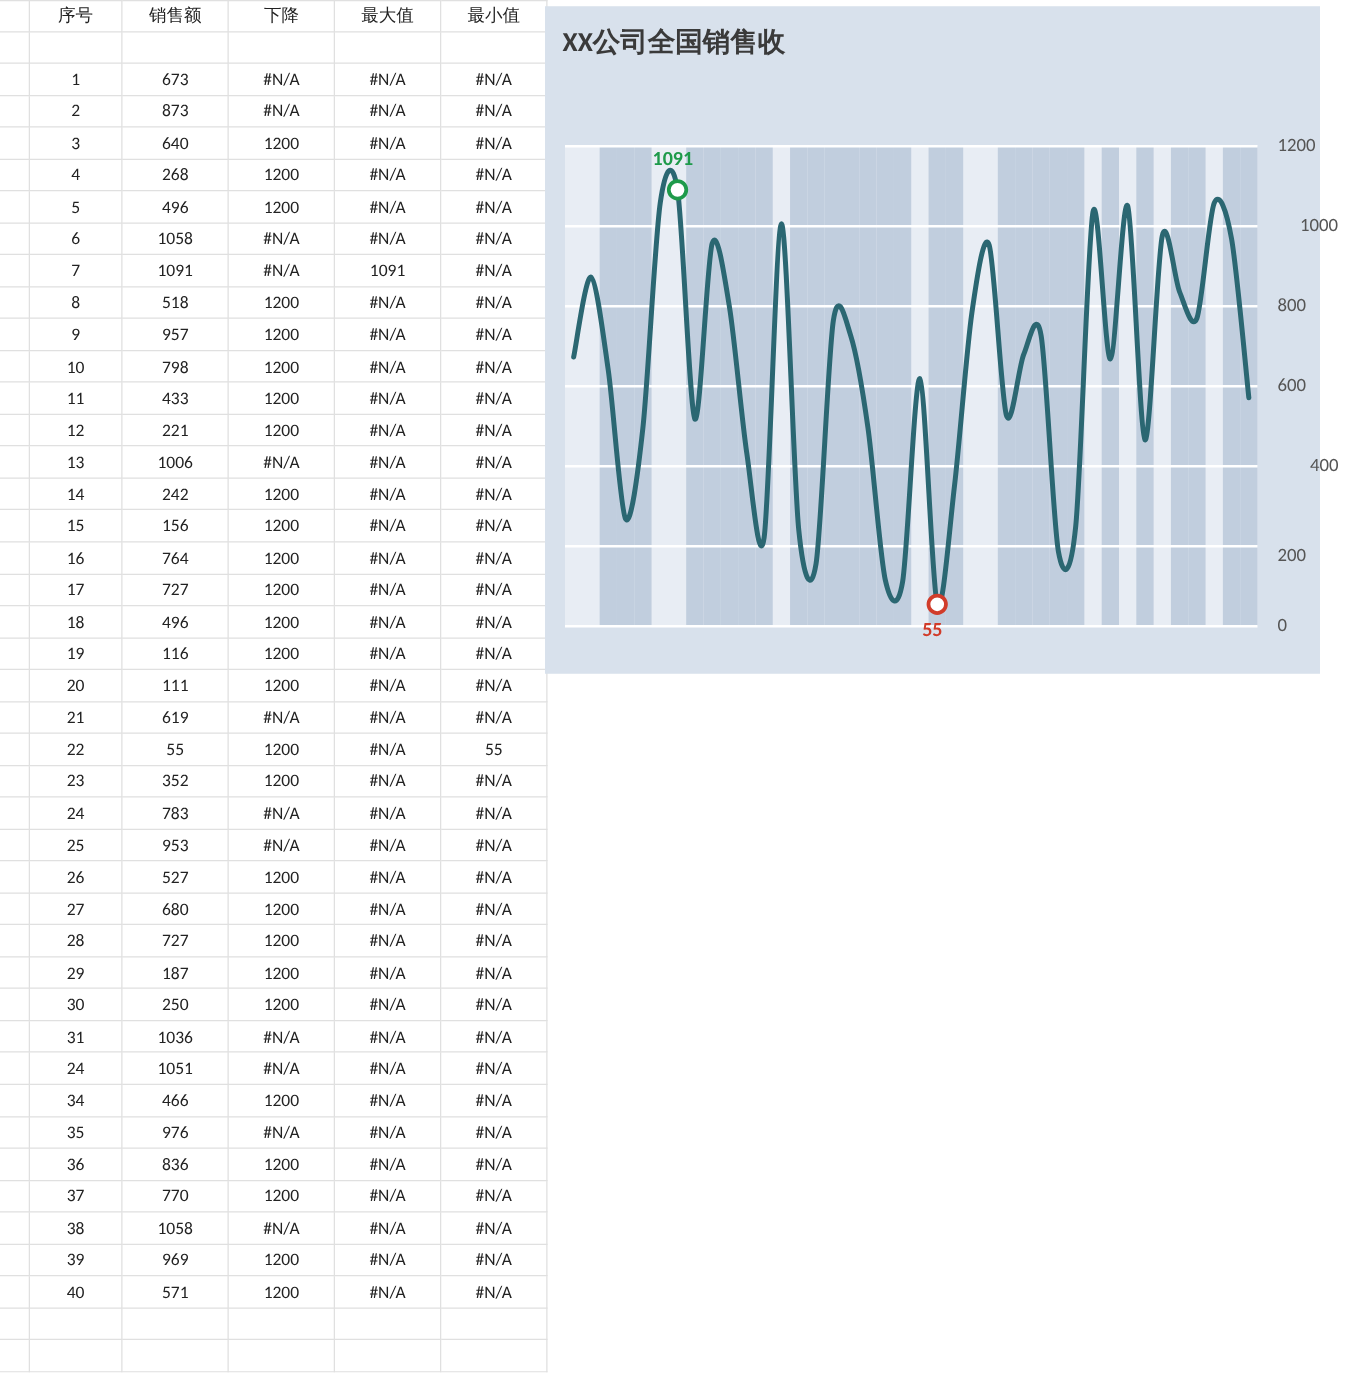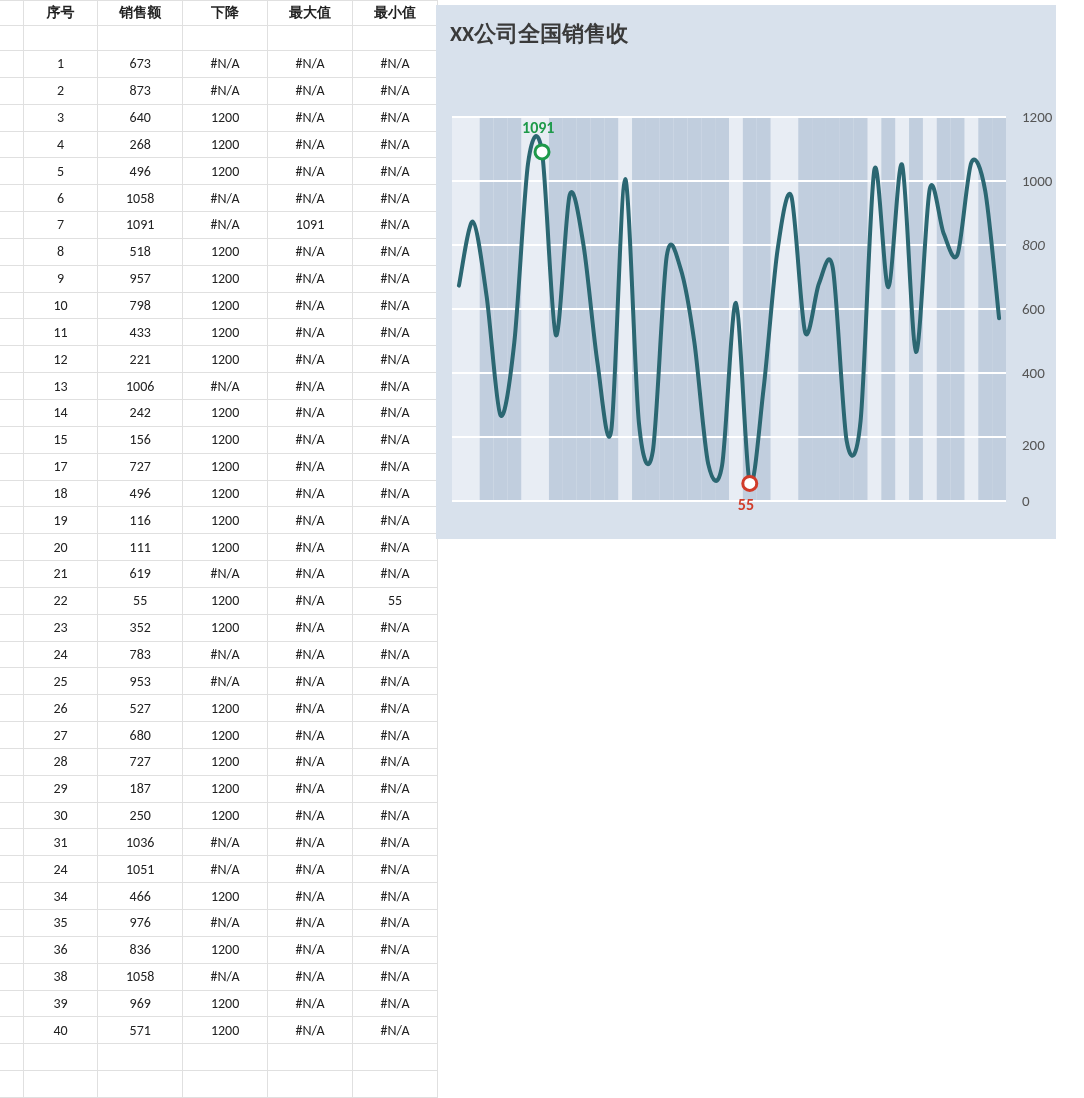--- a/index.html
+++ b/index.html
@@ -1,19 +1,19 @@
 <!DOCTYPE html>
 <html><head>
 <meta charset="utf-8">
 <style>
   html,body{margin:0;padding:0;font-family:Calibri,"Microsoft YaHei",Arial,sans-serif;font-size:14px;color:#222;background:#fff}
   .sheet{position:relative;width:1084px;height:1098px;overflow:hidden}
   .grid{position:absolute;left:0;top:0;width:438px;height:1098px;border-collapse:collapse}
   .grid td,.grid th{border:1px solid #e0e0e0;text-align:center;vertical-align:middle;height:24px;padding:0 4px;font-weight:normal}
-  .grid th{font-weight:bold}
+  .grid th{font-weight:normal}
   .grid .rownum{width:16px;border-left:none}
   .col-a{width:70px}
   .col-b{width:80px}
   .col-c{width:80px}
   .col-d{width:80px}
   .col-e{width:80px}
   .chart-wrap{position:absolute;left:436px;top:5px;width:620px;height:534px;background:#d8e1ec}
   .chart-title{position:absolute;left:14px;top:14px;font-size:22px;font-weight:bold;color:#3a3a3a}
   .plot{position:absolute;left:10px;top:66px;width:566px;height:436px}
   .axis-label{position:absolute;font-size:15px;color:#555;text-align:left}
@@ -159,20 +159,28 @@
         <tr>
           <td class="rownum"></td>
           <td>15</td>
           <td>156</td>
           <td>1200</td>
           <td>#N/A</td>
           <td>#N/A</td>
         </tr>
         <tr>
           <td class="rownum"></td>
+          <td>16</td>
+          <td>764</td>
+          <td>1200</td>
+          <td>#N/A</td>
+          <td>#N/A</td>
+        </tr>
+        <tr>
+          <td class="rownum"></td>
           <td>17</td>
           <td>727</td>
           <td>1200</td>
           <td>#N/A</td>
           <td>#N/A</td>
         </tr>
         <tr>
           <td class="rownum"></td>
           <td>18</td>
           <td>496</td>
@@ -305,20 +313,28 @@
           <td>35</td>
           <td>976</td>
           <td>#N/A</td>
           <td>#N/A</td>
           <td>#N/A</td>
         </tr>
         <tr>
           <td class="rownum"></td>
           <td>36</td>
           <td>836</td>
+          <td>1200</td>
+          <td>#N/A</td>
+          <td>#N/A</td>
+        </tr>
+        <tr>
+          <td class="rownum"></td>
+          <td>37</td>
+          <td>770</td>
           <td>1200</td>
           <td>#N/A</td>
           <td>#N/A</td>
         </tr>
         <tr>
           <td class="rownum"></td>
           <td>38</td>
           <td>1058</td>
           <td>#N/A</td>
           <td>#N/A</td>
@@ -401,24 +417,24 @@
           <line x1="6" x2="560" y1="46" y2="46" stroke="#ffffff" stroke-width="2"></line>
           <path d="M12.925 214.64000000000001 C 15.002500000000001 205.04000000000002 22.619999999999997 149.05599999999998 26.775 150.64 C 30.93 152.224 36.47 196.15999999999997 40.625 225.2 C 44.78 254.24 50.32 337.32800000000003 54.475 344.24 C 58.63 351.152 64.16999999999999 309.2 68.32499999999999 271.28 C 72.47999999999999 233.35999999999996 78.02 120 82.175 91.44 C 86.33 62.879999999999995 91.86999999999999 54.959999999999994 96.02499999999999 80.88 C 100.17999999999999 106.8 105.72 257.808 109.875 264.24 C 114.03 270.672 119.57 137.2 123.725 123.75999999999999 C 127.88 110.32 133.42 149.488 137.575 174.64 C 141.73 199.79199999999997 147.26999999999998 263.744 151.42499999999998 291.44 C 155.57999999999998 319.13599999999997 161.12 386.784 165.275 359.28 C 169.43 331.77599999999995 174.97 109.08799999999998 179.125 108.07999999999998 C 183.28 107.07199999999999 188.82 311.76 192.975 352.56 C 197.13 393.36 202.67 405.13599999999997 206.825 380.08 C 210.98 355.024 216.51999999999998 212.92799999999997 220.67499999999998 185.51999999999998 C 224.82999999999998 158.112 230.37 184.496 234.525 197.36 C 238.68 210.22400000000002 244.22 241.95199999999997 248.375 271.28 C 252.53 300.60799999999995 258.07 374.4 262.22499999999997 392.88 C 266.37999999999994 411.36 271.91999999999996 418.624 276.075 394.48 C 280.23 370.336 285.77000000000004 229.232 289.925 231.92 C 294.08 234.60799999999998 299.62 399.58399999999995 303.775 412.4 C 307.92999999999995 425.216 313.47 352.30400000000003 317.625 317.36 C 321.78 282.416 327.32 208.288 331.47499999999997 179.44 C 335.62999999999994 150.59199999999998 341.16999999999996 112.75199999999997 345.325 125.03999999999996 C 349.48 137.32799999999997 355.02000000000004 248.256 359.175 261.36 C 363.33 274.464 368.87 222 373.025 212.4 C 377.17999999999995 202.8 382.72 173.696 386.875 197.36 C 391.03 221.02400000000003 396.57 347.264 400.72499999999997 370.16 C 404.87999999999994 393.05600000000004 410.41999999999996 390.752 414.575 350 C 418.73 309.248 424.27000000000004 118.54400000000001 428.425 98.48000000000002 C 432.58 78.41600000000003 438.12 216.96 442.275 216.24 C 446.42999999999995 215.52 451.97 83.98400000000001 456.125 93.68 C 460.28 103.376 465.82 277.28 469.97499999999997 280.88 C 474.12999999999994 284.48 479.66999999999996 135.44 483.825 117.68 C 487.98 99.92000000000002 493.52000000000004 152.592 497.675 162.48000000000002 C 501.83 172.36800000000002 507.37 194.25599999999997 511.525 183.59999999999997 C 515.68 172.94399999999996 521.22 100.99199999999999 525.375 91.44 C 529.53 81.888 535.07 96.54400000000001 539.225 119.92000000000002 C 543.38 143.29600000000002 550.9975 228.17600000000002 553.0749999999999 247.28" fill="none" stroke="#2b6772" stroke-width="4" stroke-linecap="round" stroke-linejoin="round"></path>
           <circle cx="96.02499999999999" cy="80.88" r="7" fill="#fff" stroke="#1e9a4a" stroke-width="3"></circle>
           <circle cx="303.775" cy="412.4" r="7" fill="#fff" stroke="#d13c2a" stroke-width="3"></circle>
         </svg>
     </div>
 
     <div id="yticks">
         <div class="axis-label" style="left: 586px; top: 487px;">0</div>
         <div class="axis-label" style="left: 586px; top: 431px;">200</div>
-        <div class="axis-label" style="left: 586px; top: 359px;">400</div>
+        <div class="axis-label" style="left: 612px; top: 359px;">400</div>
         <div class="axis-label" style="left: 586px; top: 295px;">600</div>
-        <div class="axis-label" style="left: 586px; top: 231px; font-style: italic;">800</div>
-        <div class="axis-label" style="left: 586px; top: 167px;">1000</div>
+        <div class="axis-label" style="left: 586px; top: 231px;">800</div>
+        <div class="axis-label" style="left: 604px; top: 167px;">1000</div>
         <div class="axis-label" style="left: 586px; top: 103px;">1200</div>
       </div>
 
     <div id="maxlbl" class="marker-label" style="color: rgb(30, 154, 74); left: 86.025px; top: 112.88px;">1091</div>
     <div id="minlbl" class="marker-label" style="color: rgb(209, 60, 42); left: 301.775px; top: 490.4px;">55</div>
   </div>
 
 </div>
 
 </body></html>

